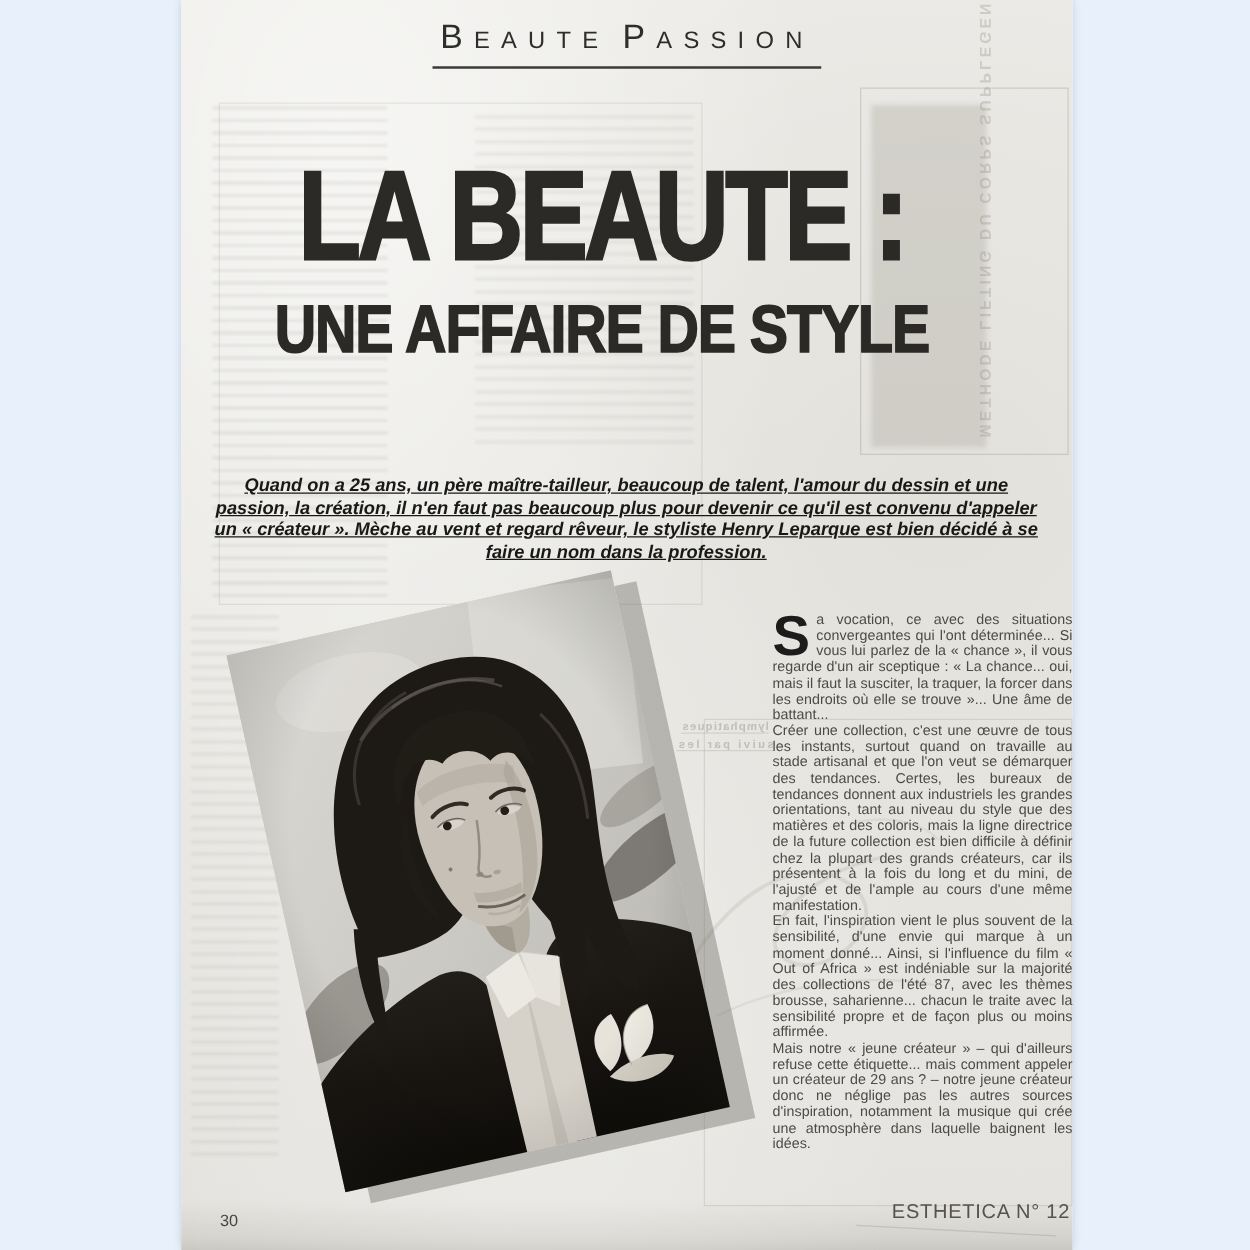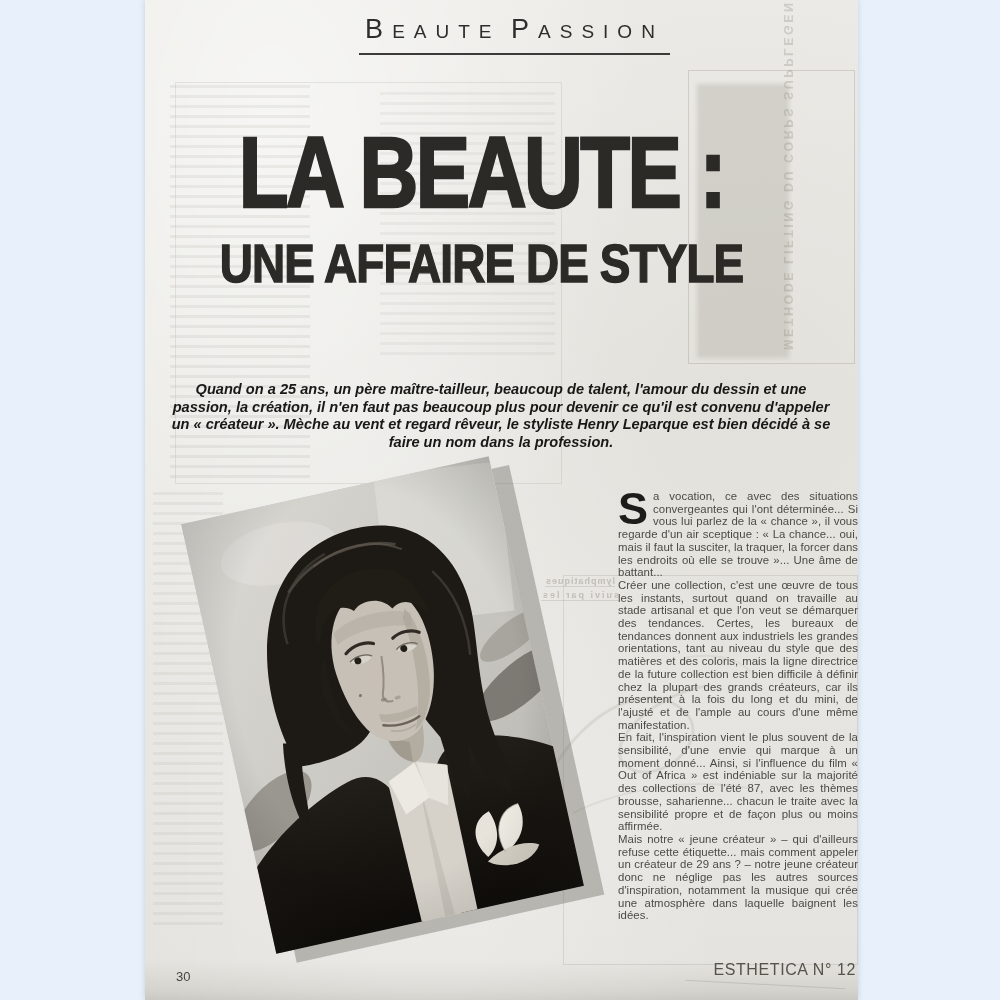--- a/index.html
+++ b/index.html
@@ -35,21 +35,21 @@
     opacity:.30;white-space:nowrap;filter:blur(.4px);
   }
   .ghost-cap{
     position:absolute;transform:scaleX(-1);
     font-size:9px;font-weight:bold;color:#938e82;opacity:.45;
     letter-spacing:1px;border-bottom:1px solid rgba(140,134,120,.5);
     filter:blur(.3px);white-space:nowrap;
   }
   .ghost-swirl{position:absolute;opacity:.5;}
   
-  .kicker-wrap{position:absolute;left:0;top:14px;width:713px;text-align:center;z-index:3;margin-left:13px;}
+  .kicker-wrap{position:absolute;left:0;top:14px;width:713px;text-align:center;z-index:3;}
   .kicker{
     display:inline-block;font-size:19px;letter-spacing:9px;color:#2e2d2b;
     border-bottom:2px solid #3c3b39;padding:0 6px 8px 6px;white-space:nowrap;
   }
   .kicker .initial{font-size:27px;}
   .headline{
     position:absolute;left:0;top:124px;width:673px;text-align:center;z-index:3;
     color:#2b2a27;font-weight:bold;line-height:1;
   }
   .headline .l1{
@@ -59,21 +59,21 @@
   }
   .headline .l2{
     display:block;font-size:51px;letter-spacing:-1px;margin-top:17px;
     transform:scale(.90,1.05);transform-origin:50% 50%;
     -webkit-text-stroke:1.3px #2b2a27;
   }
   
   .intro{
     position:absolute;left:23px;top:381px;width:666px;z-index:3;
     font-size:14.6px;line-height:17.6px;font-weight:bold;font-style:italic;
-    text-align:center;color:#181816;
+    text-align:center;color:#181816;text-decoration:underline;
   }
   
   .bodycol{
     position:absolute;left:473px;top:490px;width:240px;z-index:3;
     font-size:11.4px;line-height:12.7px;color:#4c4a45;text-align:justify;
     letter-spacing:.05px;
   }
   .bodycol p{margin:0;}
   .dropcap{
     float:left;font-size:45px;line-height:33px;font-weight:bold;color:#1d1c1a;

